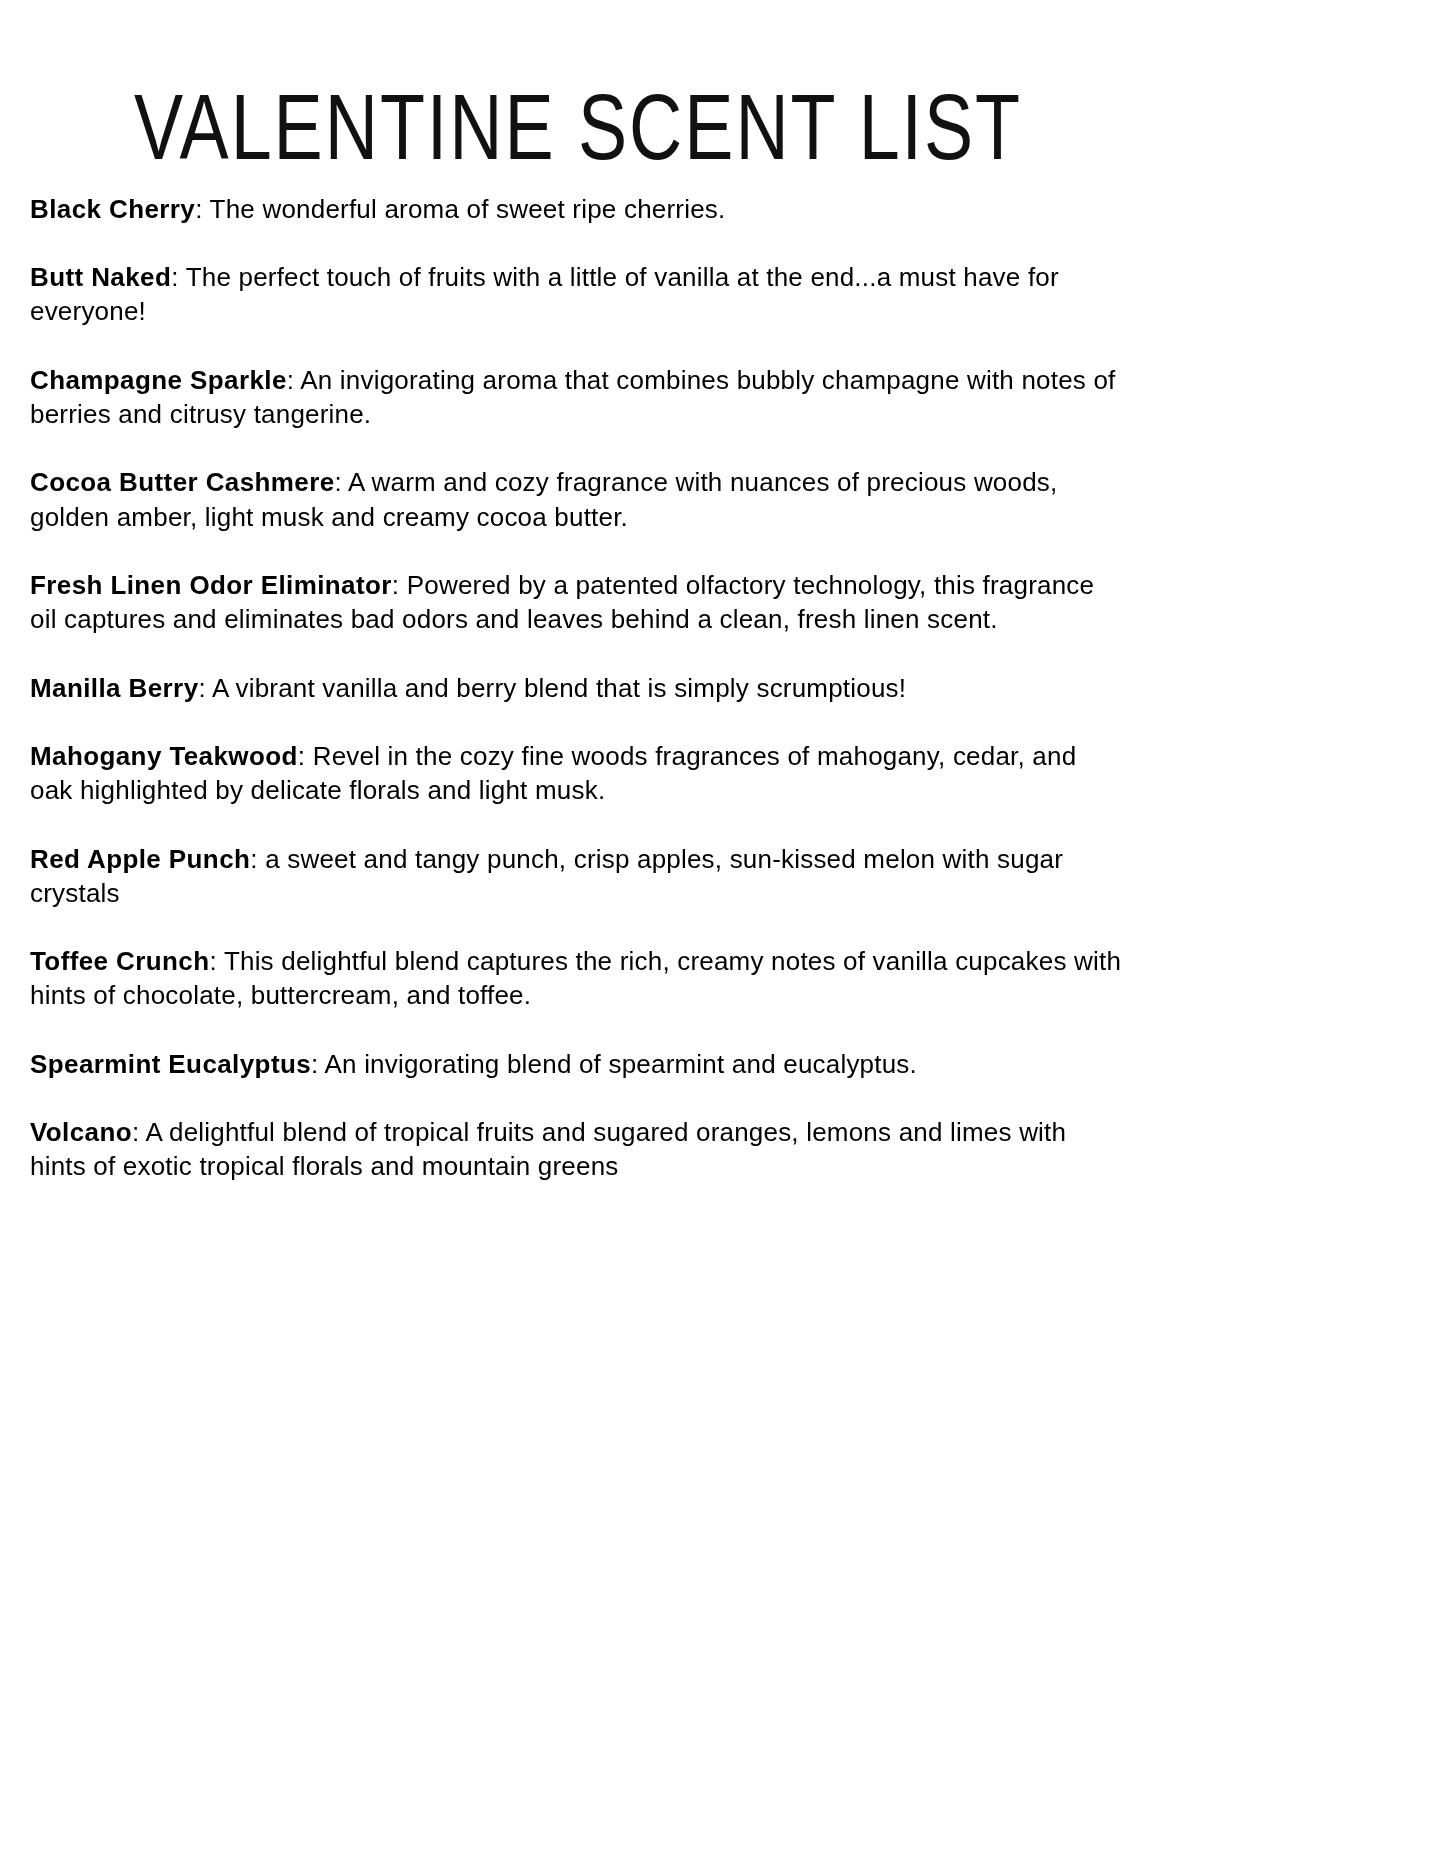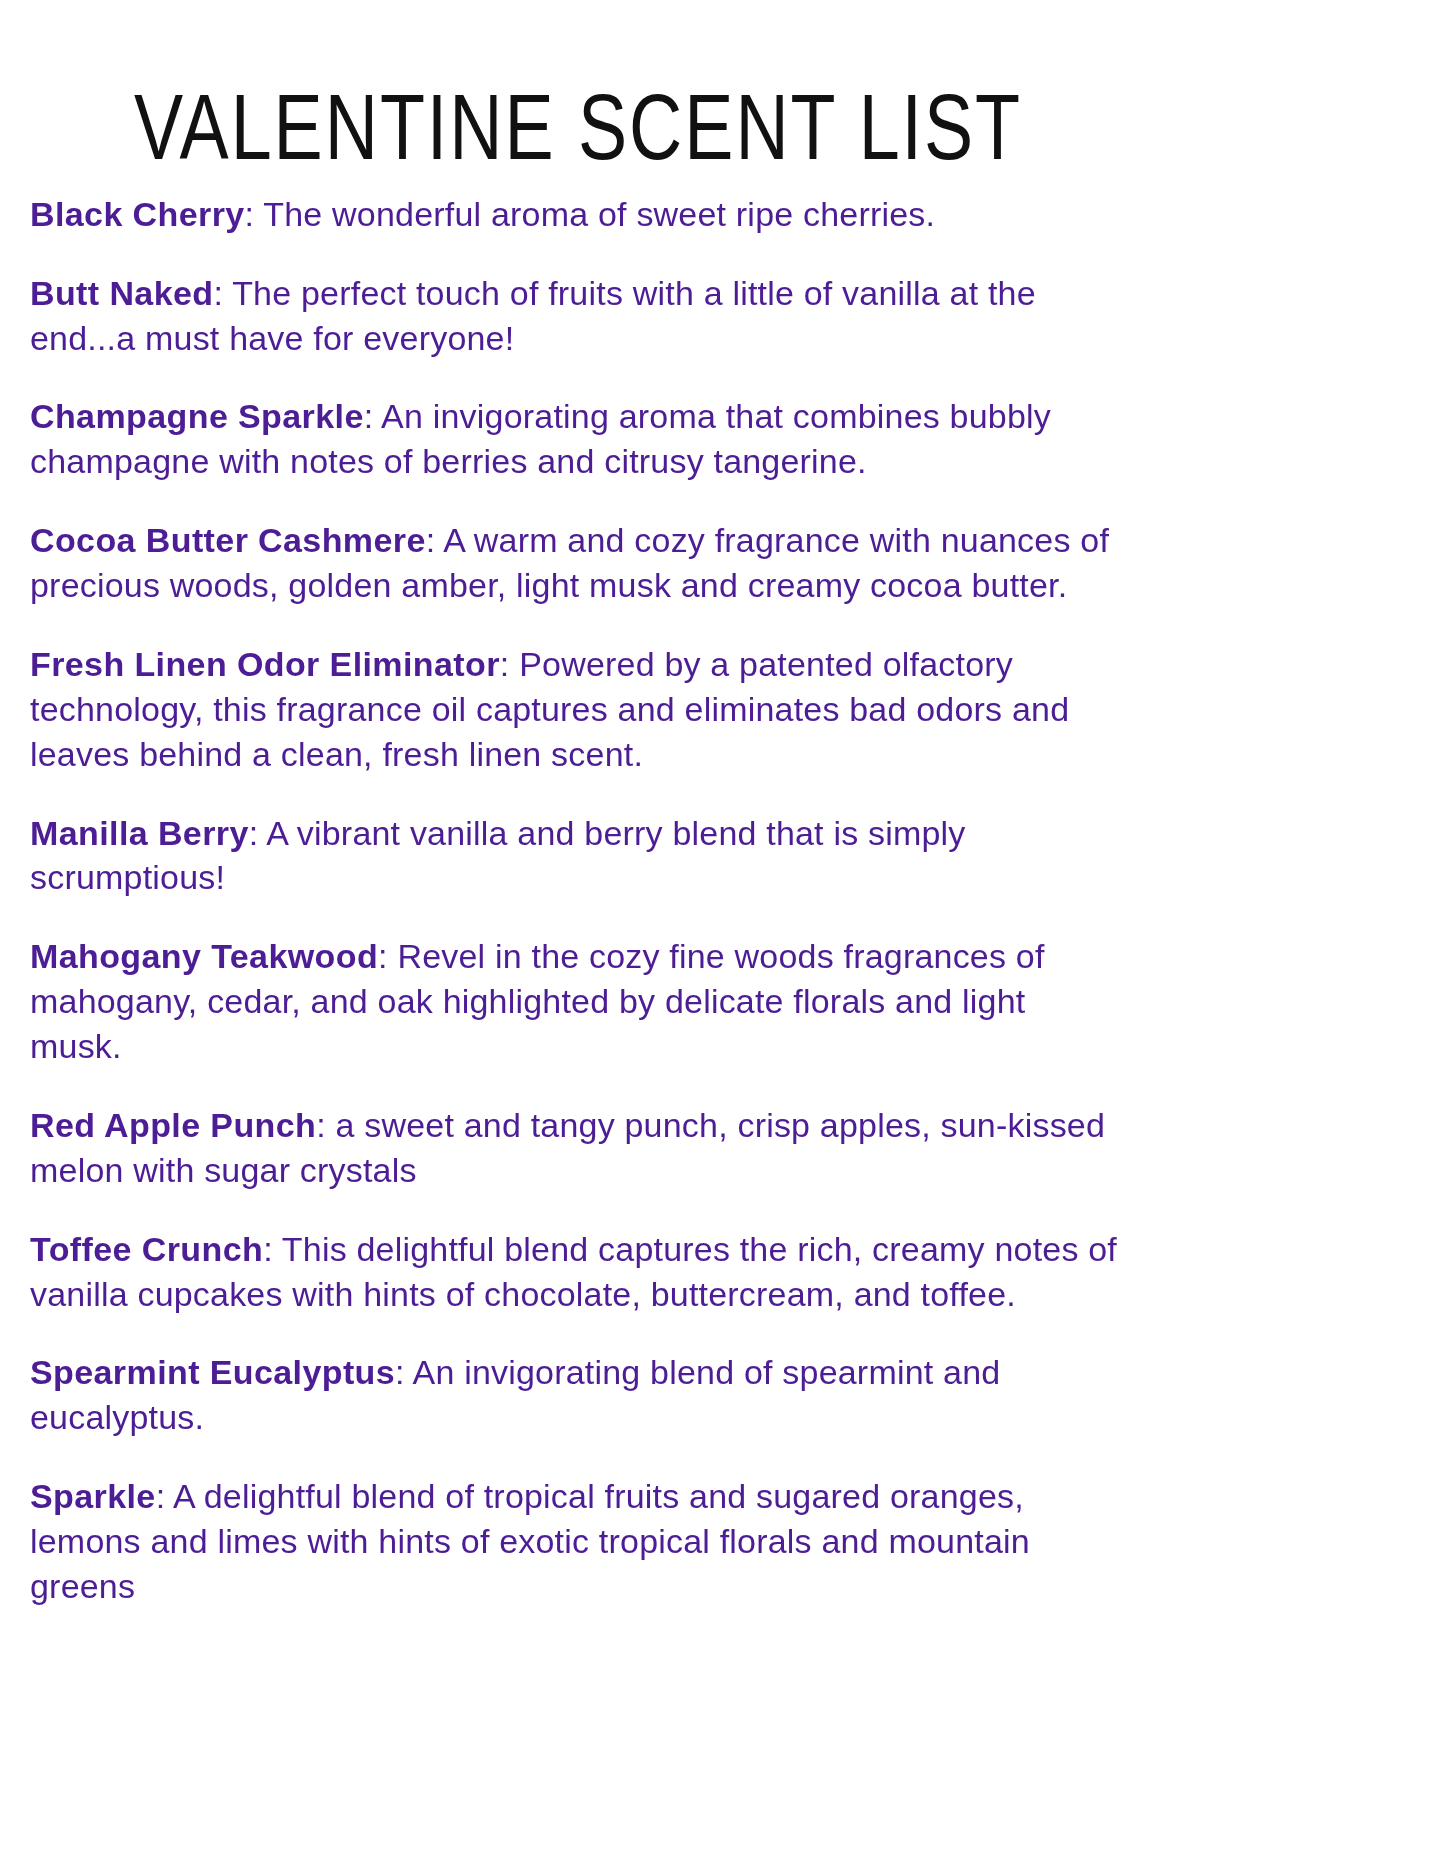--- a/index.html
+++ b/index.html
@@ -32,24 +32,24 @@
     transform: scaleY(1.22) scaleX(0.97);
     transform-origin: center top;
   }
   .scent-list {
     margin: 34px 0 0 0;
     padding: 0;
     list-style: none;
   }
   .scent-entry {
     margin: 0 0 34px 0;
-    font-size: 34px;
+    font-size: 26px;
     line-height: 1.32;
     letter-spacing: 0.2px;
-    color: #4c1d95;
+    color: #000000;
     text-align: left;
   }
   .scent-entry:last-child {
     margin-bottom: 0;
   }
   .scent-name {
     font-weight: bold;
     letter-spacing: 0.4px;
   }
   .scent-desc {
@@ -100,17 +100,17 @@
 
     <p class="scent-entry">
       <span class="scent-name">Toffee Crunch</span><span class="scent-sep">: </span><span class="scent-desc">This delightful blend captures the rich, creamy notes of vanilla cupcakes with hints of chocolate, buttercream, and toffee.</span>
     </p>
 
     <p class="scent-entry">
       <span class="scent-name">Spearmint Eucalyptus</span><span class="scent-sep">: </span><span class="scent-desc">An invigorating blend of spearmint and eucalyptus.</span>
     </p>
 
     <p class="scent-entry">
-      <span class="scent-name">Sparkle</span><span class="scent-sep">: </span><span class="scent-desc">A delightful blend of tropical fruits and sugared oranges, lemons and limes with hints of exotic tropical florals and mountain greens</span>
+      <span class="scent-name">Volcano</span><span class="scent-sep">: </span><span class="scent-desc">A delightful blend of tropical fruits and sugared oranges, lemons and limes with hints of exotic tropical florals and mountain greens</span>
     </p>
 
   </div>
 </div>
 
 </body></html>

